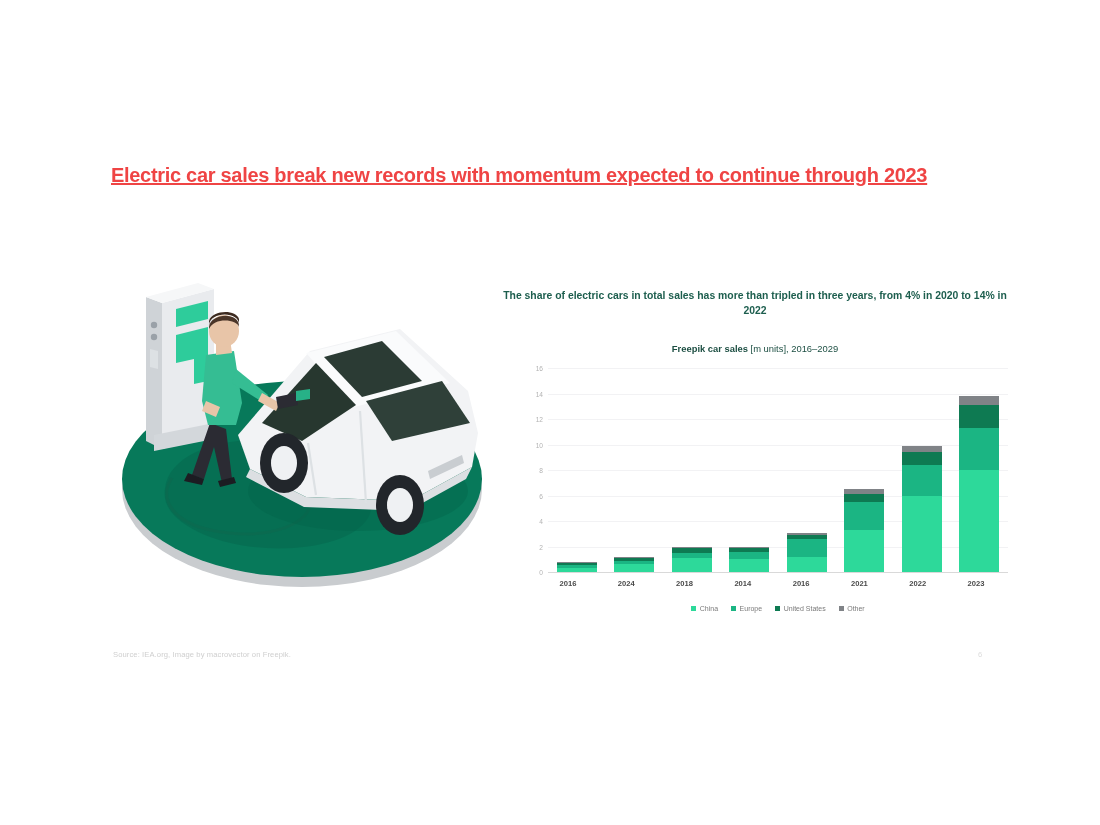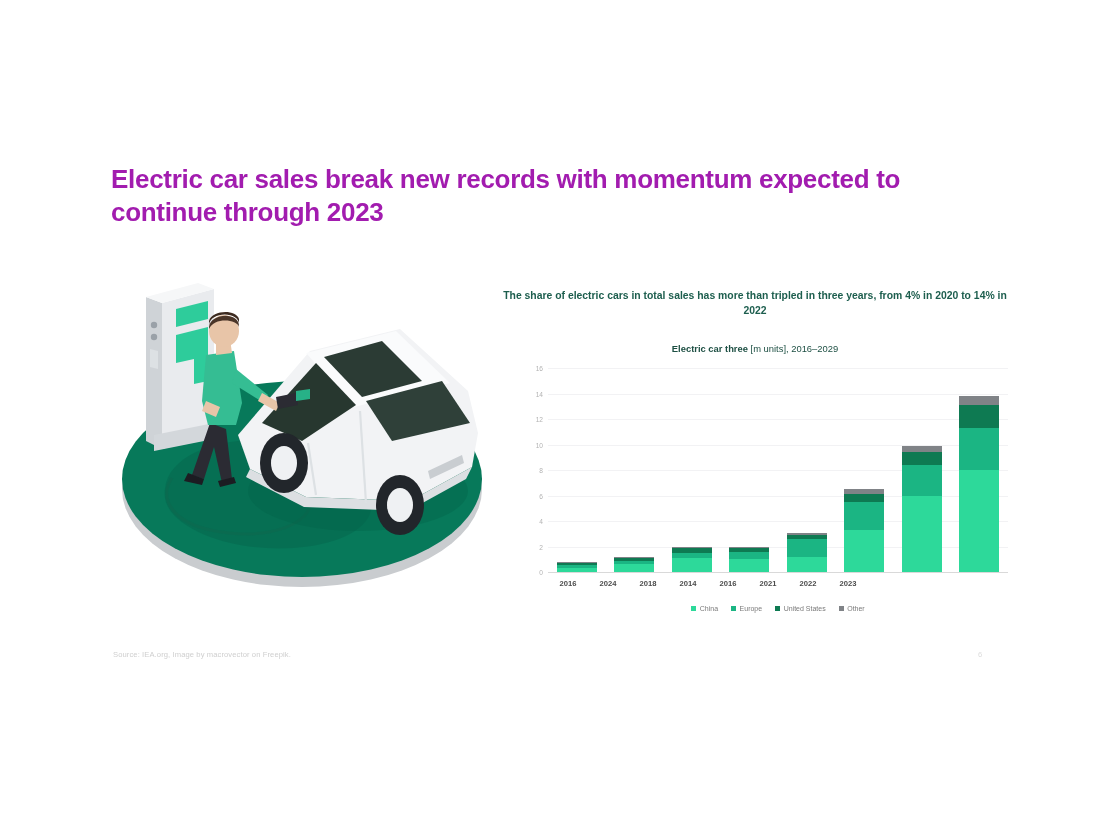--- a/index.html
+++ b/index.html
@@ -10,22 +10,22 @@
     overflow:hidden;
     position:relative;
   }
   .slide{
     position:absolute;left:0;top:0;width:1100px;height:825px;background:#fff;
   }
 
   
   .headline{
     position:absolute;left:111px;top:163px;width:880px;
-    font-size:26px;font-weight:bold;line-height:1.28;
-    color:#a21caf;letter-spacing:-0.3px;
+    font-size:20px;font-weight:bold;line-height:1.28;
+    color:#ef4444;letter-spacing:-0.3px;text-decoration:underline;
   }
   .subhead{
     position:absolute;left:112px;top:243px;width:880px;
     font-size:16.5px;color:#9a9a9a;font-weight:normal;line-height:1.3;
   }
 
   
   .illo{
     position:absolute;left:110px;top:283px;width:385px;height:335px;
   }
@@ -68,21 +68,21 @@
     position:absolute;left:28px;top:0;right:0;height:204px;
     display:flex;align-items:flex-end;justify-content:space-around;
   }
   .barcol{
     width:40px;display:flex;flex-direction:column;justify-content:flex-end;
     height:100%;position:relative;
   }
   .seg{width:100%;display:block;}
   .tickrow{
     position:absolute;left:28px;top:205px;right:12px;height:16px;
-    display:flex;justify-content:flex-start;
+    display:flex;justify-content:space-between;
   }
   .tick{
     width:40px;text-align:center;font-size:7.6px;font-weight:bold;color:#4a4a4a;
     padding-top:6px;
   }
   .legend{
     position:absolute;left:28px;top:232px;right:0;height:16px;
     display:flex;justify-content:center;align-items:center;gap:13px;
   }
   .lg{display:flex;align-items:center;gap:3.5px;}
@@ -180,21 +180,21 @@
         <ellipse cx="114" cy="48" rx="15" ry="16" fill="#E8C5A8"></ellipse>
         <path d="M99 44 C100 30 130 28 129 44 C127 36 104 34 99 46 Z" fill="#4A3528"></path>
         <path d="M99 42 C100 28 130 28 129 42 L129 36 C126 26 102 27 99 38 Z" fill="#3D2B20"></path>
       </g>
     </svg>
   </div>
 
   <div class="chartpanel">
     <div class="chart-kicker">The share of electric cars in total sales has more than tripled in three years, from 4% in 2020 to 14% in 2022</div>
     <div class="chart-title">
-      <b>Electric car three</b><span class="norm"> </span><span class="norm">[m units], 2016–2029</span>
+      <b>Freepik car sales</b><span class="norm"> </span><span class="norm">[m units], 2016–2029</span>
     </div>
 
     <div class="plotwrap">
       <div class="ylabels" id="ylabels">
           <div class="ylabel" style="top: 204px;">0</div>
           <div class="ylabel" style="top: 178.5px;">2</div>
           <div class="ylabel" style="top: 153px;">4</div>
           <div class="ylabel" style="top: 127.5px;">6</div>
           <div class="ylabel" style="top: 102px;">8</div>
           <div class="ylabel" style="top: 76.5px;">10</div>

